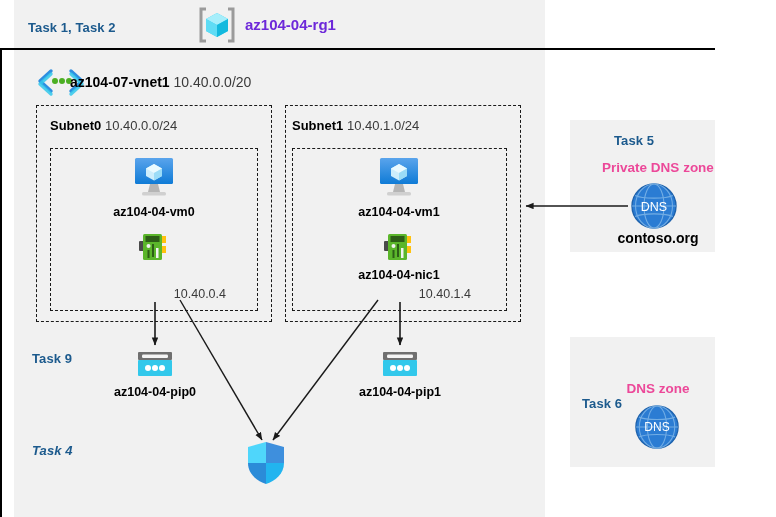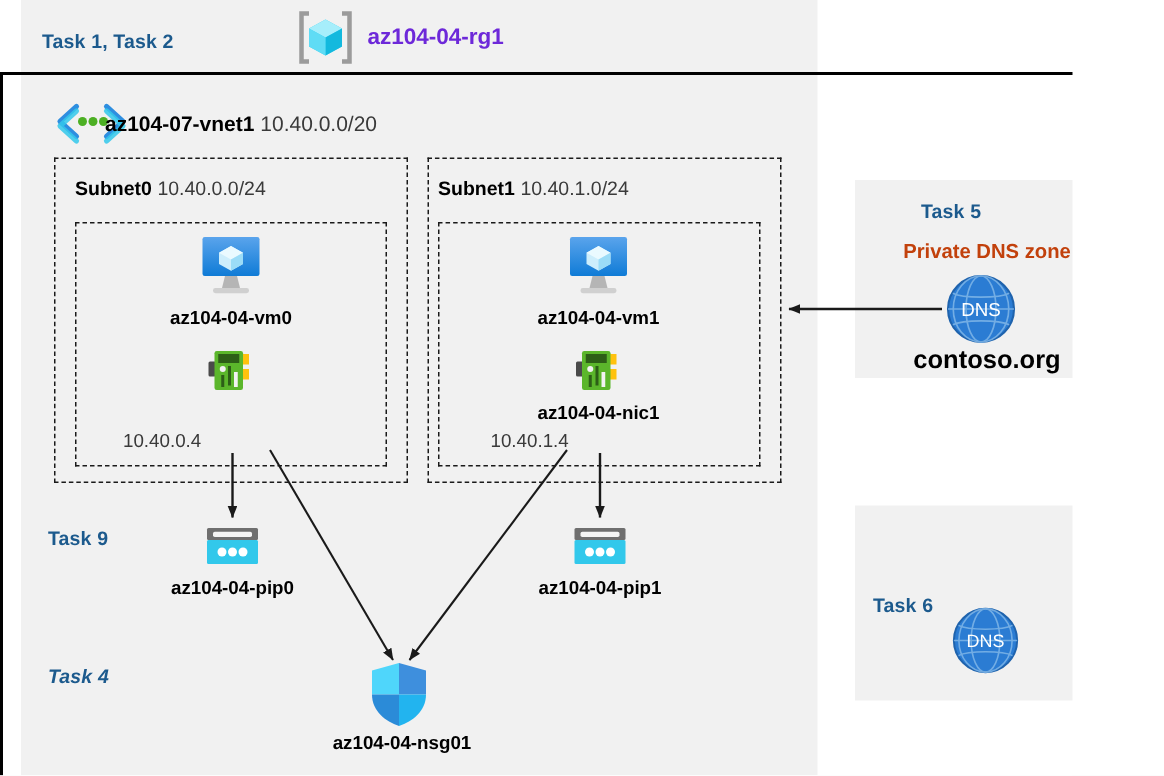--- a/index.html
+++ b/index.html
@@ -101,21 +101,21 @@
     font-weight: bold;
     color: #000;
     text-align: center;
     white-space: nowrap;
   }
   .node-sub {
     position: absolute;
     font-size: 12.5px;
     font-weight: normal;
     color: #3a3a3a;
-    text-align: left;
+    text-align: right;
     white-space: nowrap;
   }
   .icon {
     position: absolute;
   }
 
   
   #task5-panel {
     left: 570px;
     top: 120px;
@@ -125,21 +125,21 @@
   #task6-panel {
     left: 570px;
     top: 337px;
     width: 176px;
     height: 130px;
   }
   .panel-heading {
     position: absolute;
     font-size: 13.5px;
     font-weight: bold;
-    color: #c2410c;
+    color: #ec4899;
     text-align: center;
     white-space: nowrap;
   }
 
   
   #task3-panel {
     left: 22px;
     top: 337px;
     width: 516px;
     height: 78px;
@@ -317,44 +317,44 @@
         <path d="M20 1 L38 6 L38 22 C38 33 29 40 20 43 C11 40 2 33 2 22 L2 6 Z"></path>
       </clipPath>
       <g clip-path="url(#shieldclip)">
         <rect x="0" y="0" width="20" height="22" fill="#4fd6fb"></rect>
         <rect x="20" y="0" width="20" height="22" fill="#3e8fdd"></rect>
         <rect x="0" y="22" width="20" height="22" fill="#2b8bd8"></rect>
         <rect x="20" y="22" width="20" height="22" fill="#22b4ef"></rect>
       </g>
     </svg>
   </div>
-  <div class="node-label" style="left:196px; top:488px; width:144px;">az104-04-nsg01</div>
 
   <div class="panel" id="task5-panel"></div>
   <div class="task-label" style="left:582px; top:133px;margin-left:32px;">Task 5</div>
   <div class="panel-heading" style="left:570px; top:160px; width:176px;">Private DNS zone</div>
 
   <div class="icon" style="left:630px; top:182px;">
     <svg width="48" height="48" viewBox="0 0 48 48">
       <circle cx="24" cy="24" r="22" fill="#2b7cd3"></circle>
       <circle cx="24" cy="24" r="22" fill="none" stroke="#1f63ad" stroke-width="1.4"></circle>
       <g fill="none" stroke="#7fb6e8" stroke-width="1.1" opacity="0.85">
         <ellipse cx="24" cy="24" rx="10" ry="22"></ellipse>
         <ellipse cx="24" cy="24" rx="18.5" ry="22"></ellipse>
         <line x1="2" y1="24" x2="46" y2="24"></line>
         <path d="M5.2 13.5 C12 17 36 17 42.8 13.5"></path>
         <path d="M5.2 34.5 C12 31 36 31 42.8 34.5"></path>
       </g>
       <text x="24" y="28.5" font-family="Liberation Sans, sans-serif" font-size="12.5" fill="#ffffff" text-anchor="middle">DNS</text>
     </svg>
   </div>
-  <div class="node-label" style="left:570px; top:230px; width:176px; font-size:17px;">contoso.org</div>
+  <div class="node-label" style="left:570px; top:230px; width:176px; font-size:14px;">contoso.org</div>
 
   <div class="panel" id="task6-panel"></div>
   <div class="task-label" style="left:582px; top:350px;margin-top:46px;">Task 6</div>
+  <div class="panel-heading" style="left:570px; top:381px; width:176px;">DNS zone</div>
 
   <div class="icon" style="left:634px; top:404px;">
     <svg width="46" height="46" viewBox="0 0 48 48">
       <circle cx="24" cy="24" r="22" fill="#2b7cd3"></circle>
       <circle cx="24" cy="24" r="22" fill="none" stroke="#1f63ad" stroke-width="1.4"></circle>
       <g fill="none" stroke="#7fb6e8" stroke-width="1.1" opacity="0.85">
         <ellipse cx="24" cy="24" rx="10" ry="22"></ellipse>
         <ellipse cx="24" cy="24" rx="18.5" ry="22"></ellipse>
         <line x1="2" y1="24" x2="46" y2="24"></line>
         <path d="M5.2 13.5 C12 17 36 17 42.8 13.5"></path>

